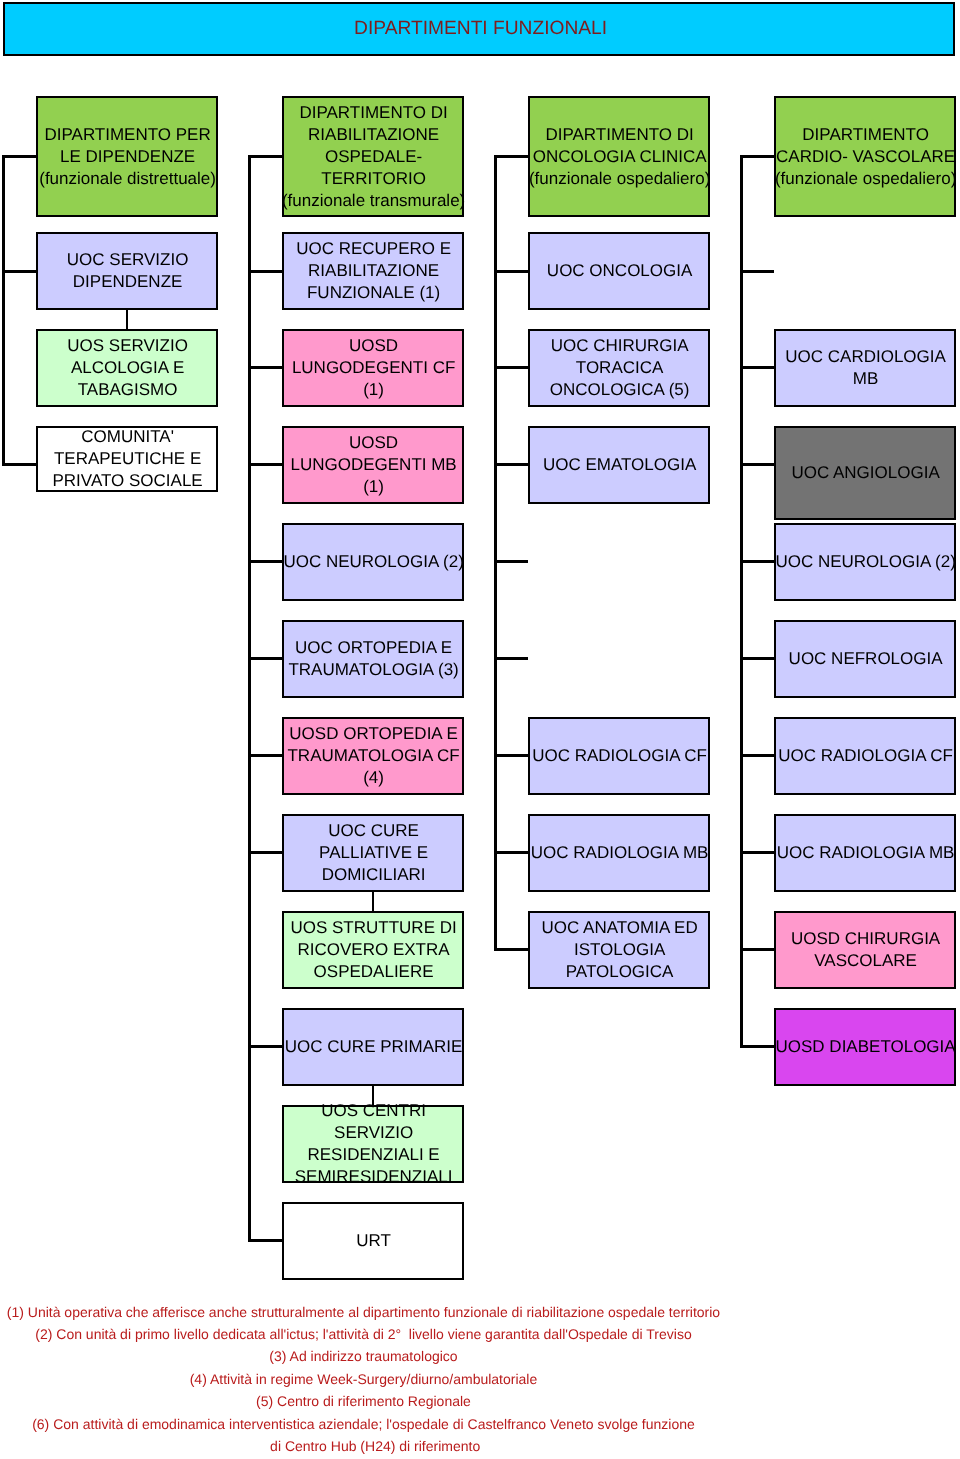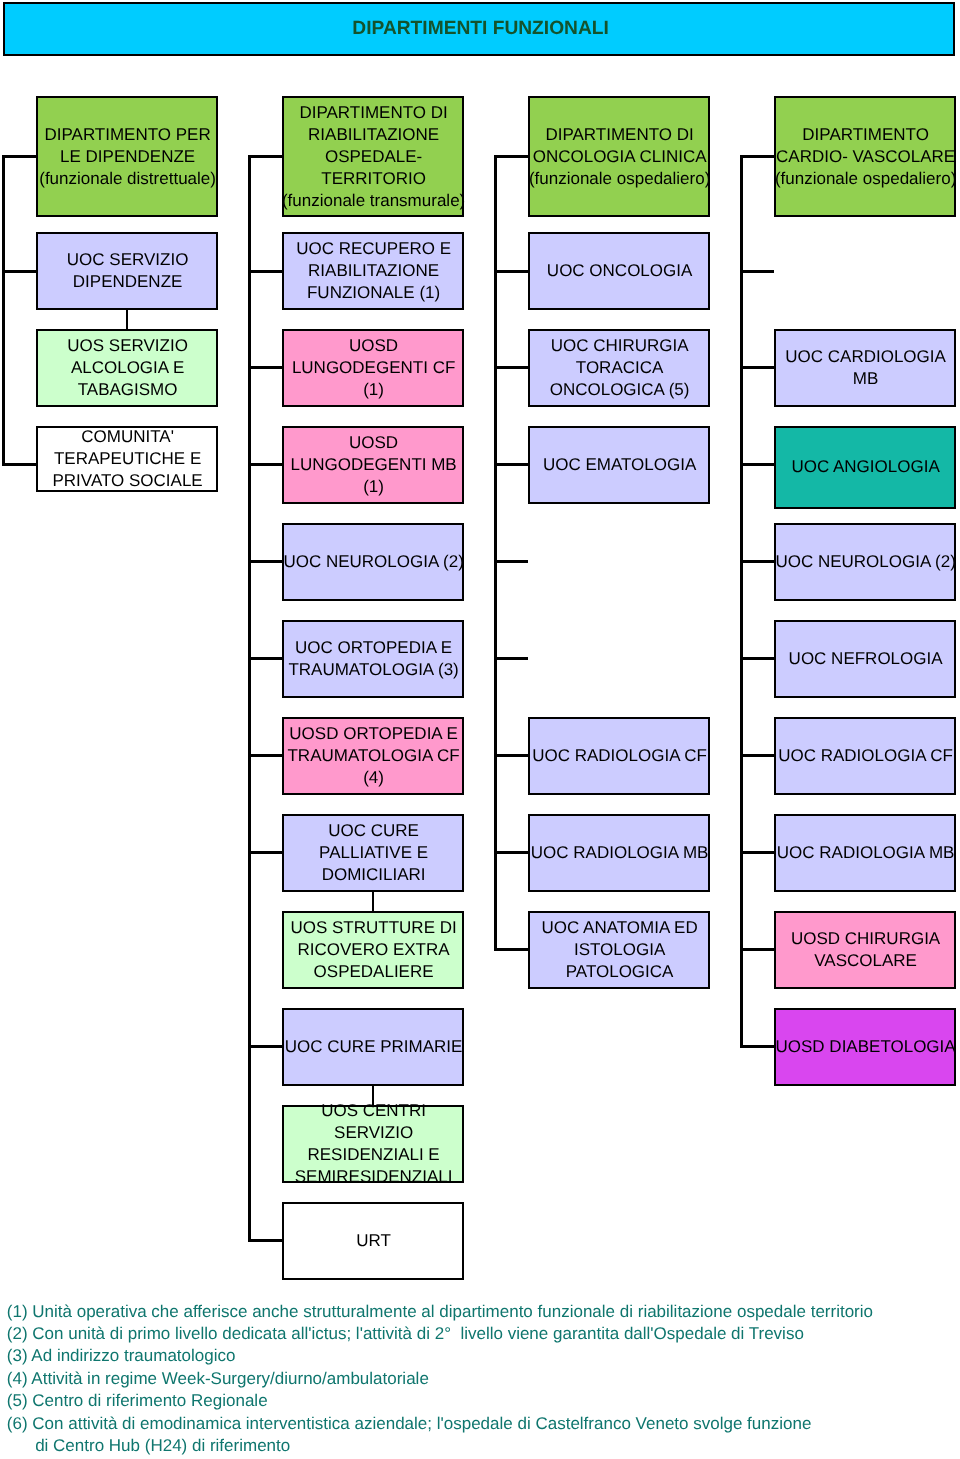--- a/index.html
+++ b/index.html
@@ -4,27 +4,27 @@
 <title>DIPARTIMENTI FUNZIONALI</title>
 <style>
   html,body{margin:0;padding:0;}
   body{width:960px;height:1459px;background:#ffffff;
        font-family:"Liberation Sans","DejaVu Sans",sans-serif;overflow:hidden;
        -webkit-font-smoothing:antialiased;text-rendering:geometricPrecision;}
   #stage{position:relative;width:960px;height:1459px;}
   .hdr{position:absolute;left:3.1px;top:1.6px;width:952px;height:54px;background:#00CCFF;
        border:2.2px solid #000000;box-sizing:border-box;
        display:flex;align-items:center;justify-content:center;}
-  .hdr span{font-size:19.2px;font-weight:bold;color:#14532d;white-space:pre;padding-left:3px;}
+  .hdr span{font-size:19.2px;font-weight:normal;color:#7f1d1d;white-space:pre;padding-left:3px;}
   .box{position:absolute;box-sizing:border-box;border:2.2px solid #000000;
        display:flex;align-items:center;justify-content:center;text-align:center;color:#000000;}
   .box span{white-space:pre;display:block;font-size:17px;line-height:22px;padding-left:1.2px;}
   .ln{position:absolute;background:#000000;}
   .notes{position:absolute;left:6.8px;top:1300.8px;}
-  .fn{font-size:17px;line-height:22.35px;color:#0f766e;white-space:pre;}
+  .fn{font-size:14px;line-height:22.35px;color:#b91c1c;white-space:pre;text-align:center;}
 </style>
 </head>
 <body>
 
 <div id="stage">
 <div class="hdr">
       <span>DIPARTIMENTI FUNZIONALI</span>
     </div>
 <div class="ln vtrunk" style="left:2px;top:155.0px;width:2.8px;height:311.2px"></div>
 <div class="ln hbr" style="left:2px;top:154.8px;width:34px;height:3px"></div>
@@ -163,21 +163,21 @@
 CARDIO- VASCOLARE
 (funzionale ospedaliero)</span>
     </div>
 <div class="ln hbr" style="left:740px;top:269.5px;width:34px;height:3px"></div>
 <div class="ln hbr" style="left:740px;top:366.4px;width:34px;height:3px"></div>
 <div class="box unit" style="left:774px;top:328.9px;width:182px;height:78.0px;background:#CCCCFF">
       <span>UOC CARDIOLOGIA
 MB</span>
     </div>
 <div class="ln hbr" style="left:740px;top:463.4px;width:34px;height:3px"></div>
-<div class="box unit" style="left:774px;top:425.9px;width:182px;height:83px;background:#14b8a6">
+<div class="box unit" style="left:774px;top:425.9px;width:182px;height:94px;background:#737373">
       <span>UOC ANGIOLOGIA</span>
     </div>
 <div class="ln hbr" style="left:740px;top:560.4px;width:34px;height:3px"></div>
 <div class="box unit" style="left:774px;top:522.9px;width:182px;height:78.0px;background:#CCCCFF">
       <span>UOC NEUROLOGIA (2)</span>
     </div>
 <div class="ln hbr" style="left:740px;top:657.3px;width:34px;height:3px"></div>
 <div class="box unit" style="left:774px;top:619.8px;width:182px;height:78.0px;background:#CCCCFF">
       <span>UOC NEFROLOGIA</span>
     </div>

